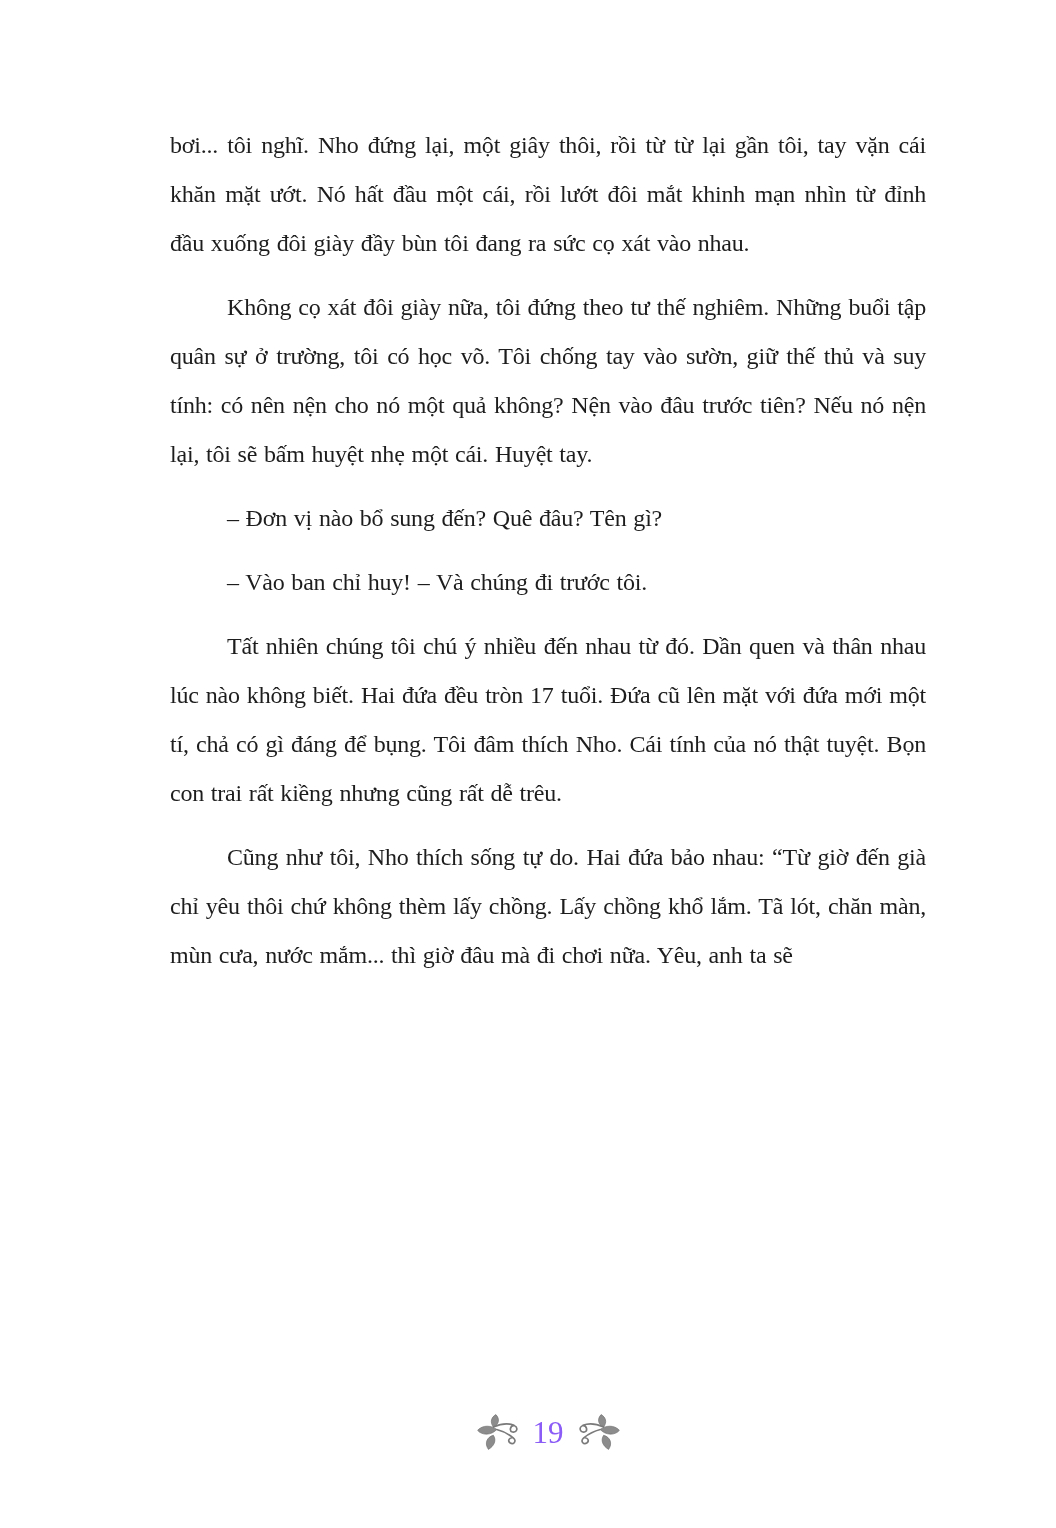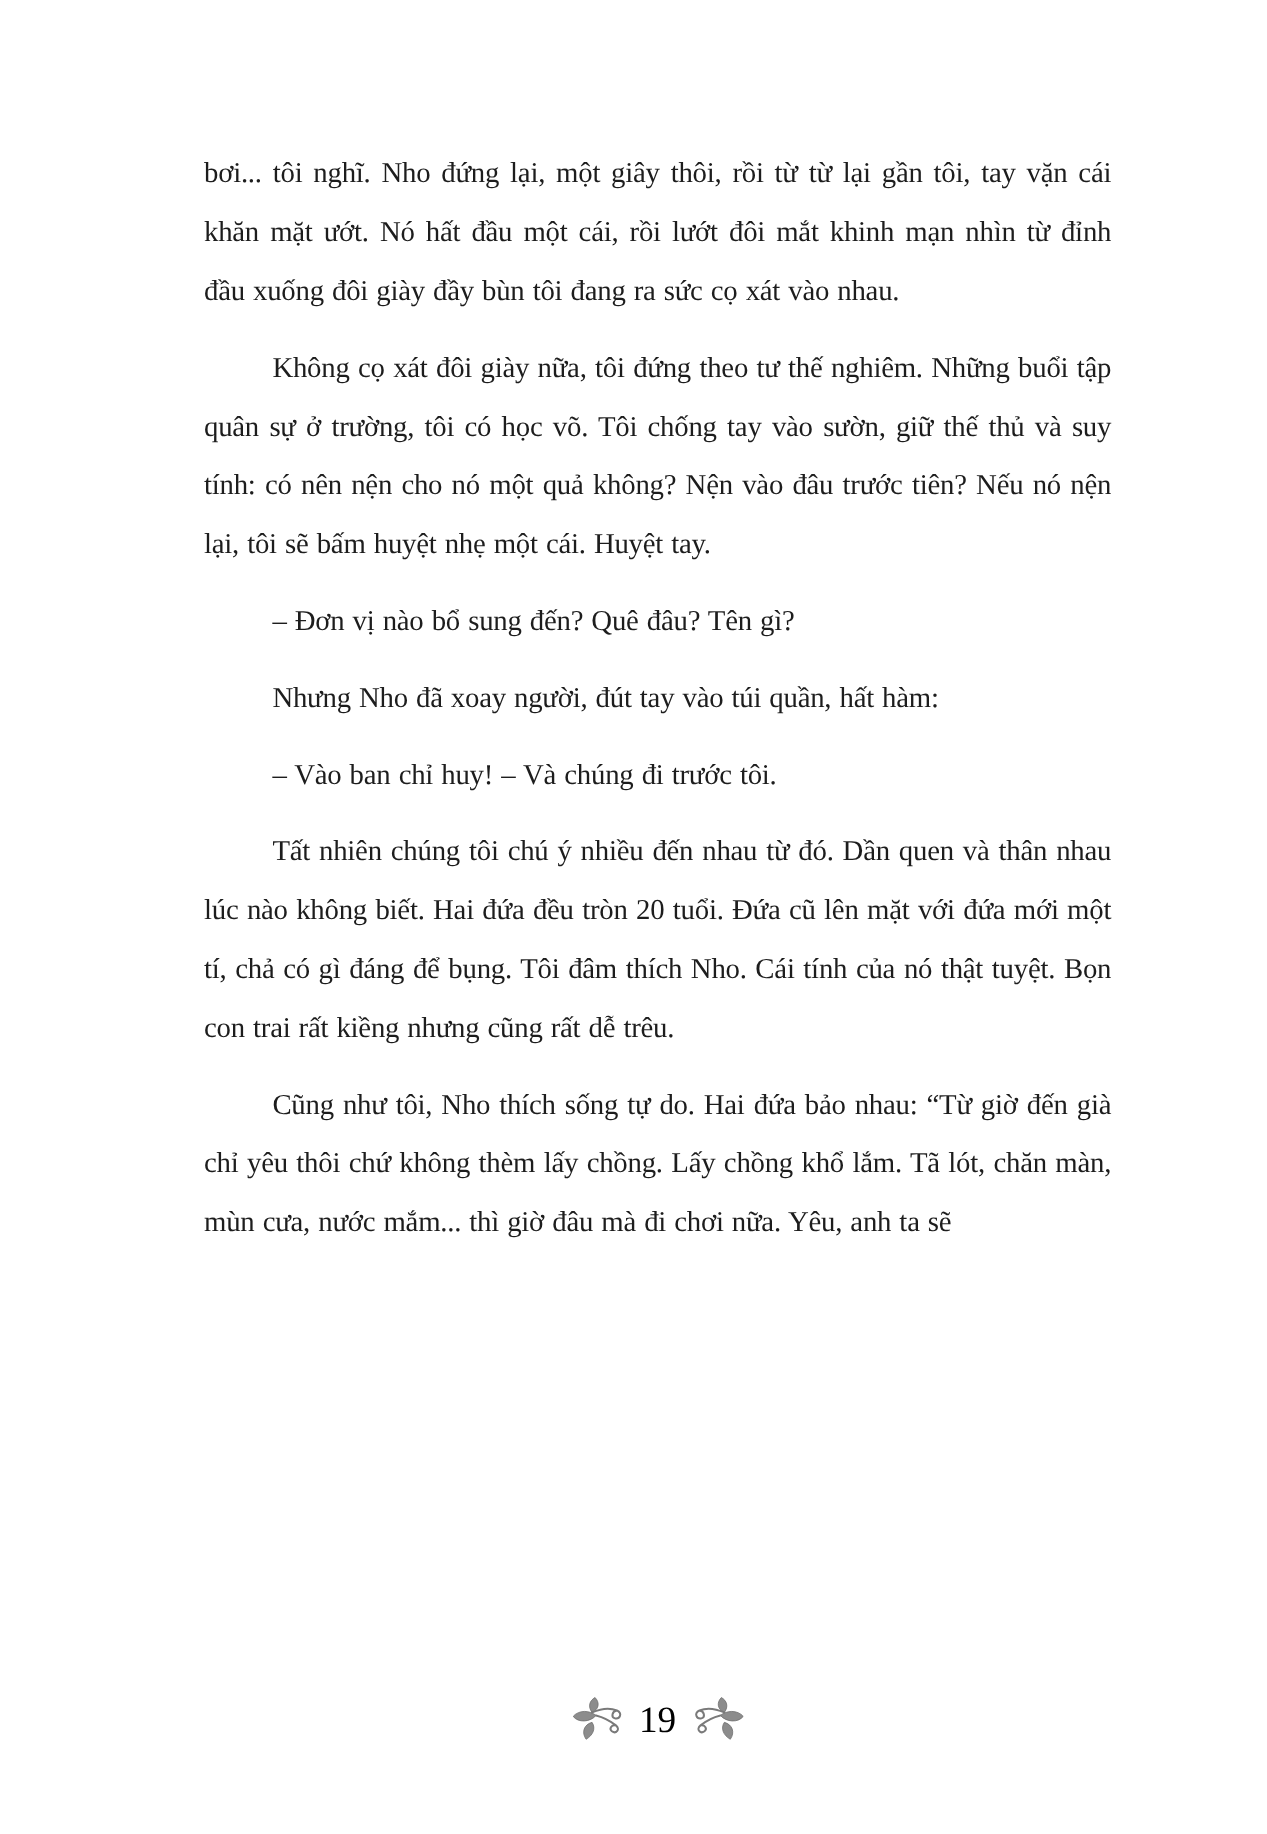--- a/index.html
+++ b/index.html
@@ -35,40 +35,39 @@
     width: 756px;
     top: 1412px;
     display: flex;
     justify-content: center;
     align-items: center;
     gap: 9px;
   }
   .page-number {
     font-size: 31px;
     line-height: 1;
-    color: #000000;
+    color: #8b5cf6;
   }
   .ornament { display: inline-block; }
   .ornament svg { display: block; width: 48px; height: 40px; }
   .ornament.right svg { transform: scaleX(-1); }
   .leaf { fill: #8c8c8c; stroke: #6e6e6e; stroke-width: 0.8; }
   .curl { fill: none; stroke: #7a7a7a; stroke-width: 2; stroke-linecap: round; }
 </style>
 </head>
 <body>
 
 <div class="page">
 
   <main class="text-block">
     <p class="para no-indent">bơi... tôi nghĩ. Nho đứng lại, một giây thôi, rồi từ từ lại gần tôi, tay vặn cái khăn mặt ướt. Nó hất đầu một cái, rồi lướt đôi mắt khinh mạn nhìn từ đỉnh đầu xuống đôi giày đầy bùn tôi đang ra sức cọ xát vào nhau.</p>
     <p class="para">Không cọ xát đôi giày nữa, tôi đứng theo tư thế nghiêm. Những buổi tập quân sự ở trường, tôi có học võ. Tôi chống tay vào sườn, giữ thế thủ và suy tính: có nên nện cho nó một quả không? Nện vào đâu trước tiên? Nếu nó nện lại, tôi sẽ bấm huyệt nhẹ một cái. Huyệt tay.</p>
     <p class="para">– Đơn vị nào bổ sung đến? Quê đâu? Tên gì?</p>
-    <p class="para">Nhưng Nho đã xoay người, đút tay vào túi quần, hất hàm:</p>
     <p class="para">– Vào ban chỉ huy! – Và chúng đi trước tôi.</p>
-    <p class="para">Tất nhiên chúng tôi chú ý nhiều đến nhau từ đó. Dần quen và thân nhau lúc nào không biết. Hai đứa đều tròn 20 tuổi. Đứa cũ lên mặt với đứa mới một tí, chả có gì đáng để bụng. Tôi đâm thích Nho. Cái tính của nó thật tuyệt. Bọn con trai rất kiềng nhưng cũng rất dễ trêu.</p>
+    <p class="para">Tất nhiên chúng tôi chú ý nhiều đến nhau từ đó. Dần quen và thân nhau lúc nào không biết. Hai đứa đều tròn 17 tuổi. Đứa cũ lên mặt với đứa mới một tí, chả có gì đáng để bụng. Tôi đâm thích Nho. Cái tính của nó thật tuyệt. Bọn con trai rất kiềng nhưng cũng rất dễ trêu.</p>
     <p class="para">Cũng như tôi, Nho thích sống tự do. Hai đứa bảo nhau: “Từ giờ đến già chỉ yêu thôi chứ không thèm lấy chồng. Lấy chồng khổ lắm. Tã lót, chăn màn, mùn cưa, nước mắm... thì giờ đâu mà đi chơi nữa. Yêu, anh ta sẽ</p>
   </main>
 
   <footer class="page-footer">
     <span class="ornament left">
       <svg viewBox="0 0 58 46" xmlns="http://www.w3.org/2000/svg" aria-hidden="true">
         <path class="leaf" d="M24 2 C29 7 28 14 21 17 C16.5 11 18.5 5 24 2 Z"></path>
         <path class="leaf" d="M2 21 C8 14 19 15 25 20 C19 27 7 27.5 2 21 Z"></path>
         <path class="leaf" d="M15 44 C10 37 13 29 21 27 C25 33 22 40 15 44 Z"></path>
         <path class="curl" d="M21 17 C30 13 39 12 46 15 C52 18 49 24 44 23 C40 22 41 15.5 46 15"></path>

